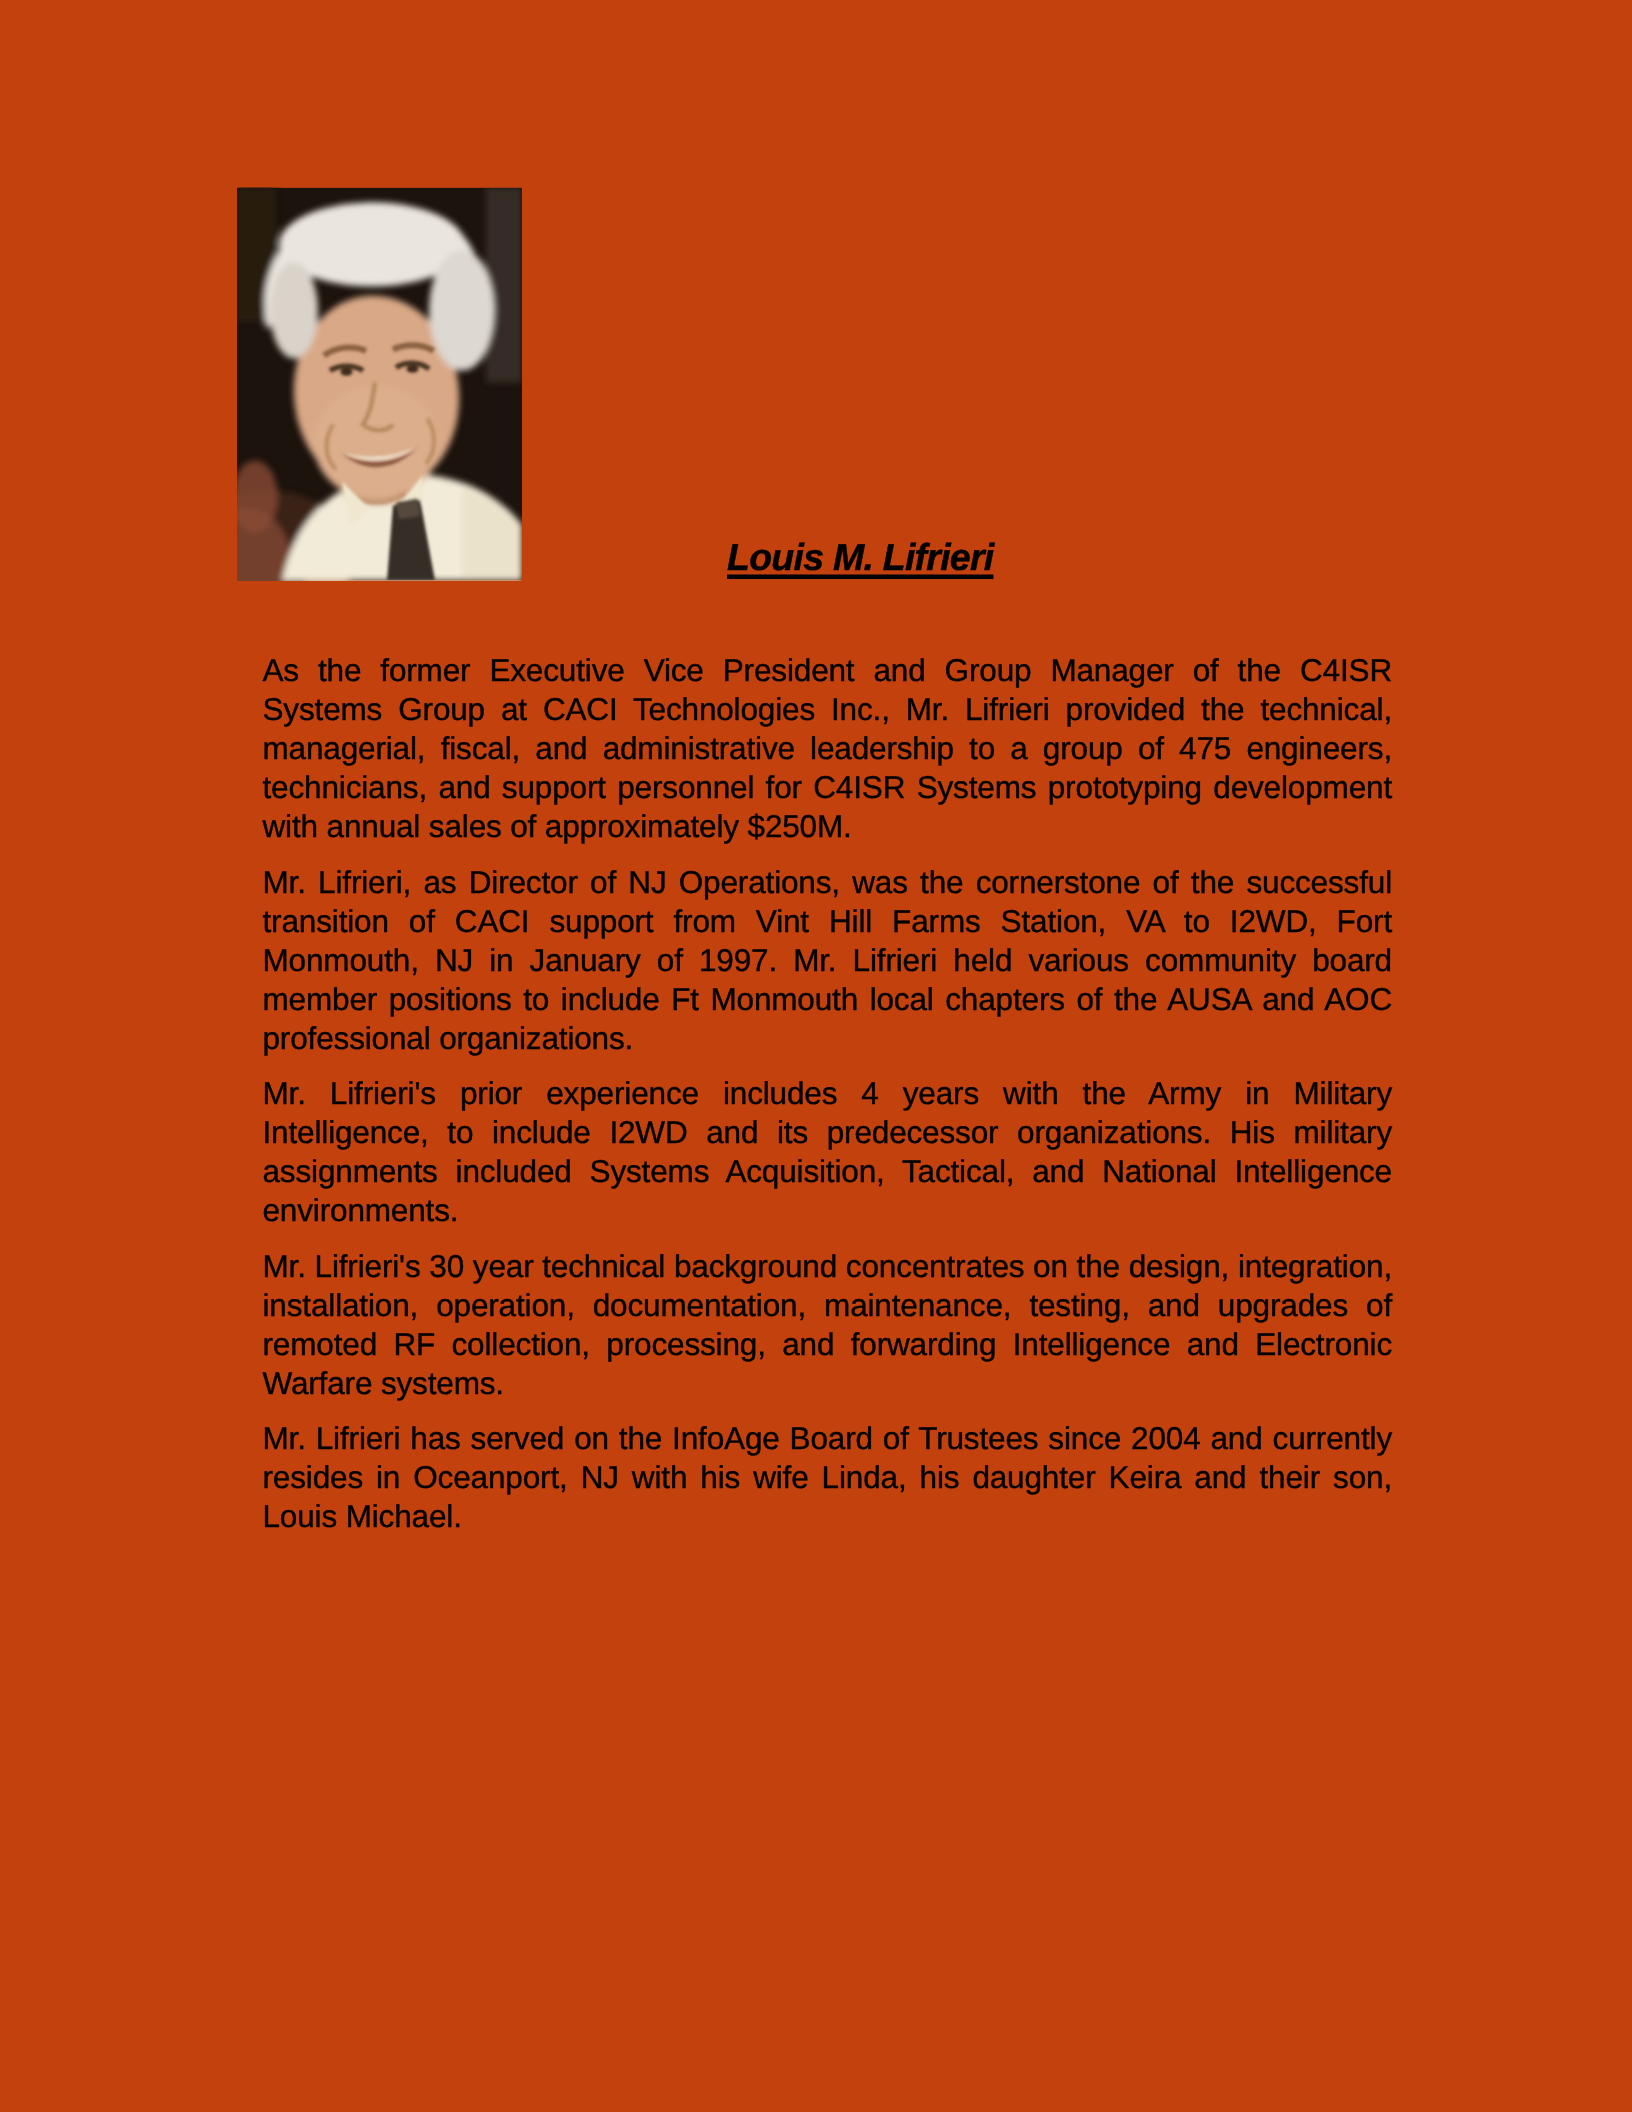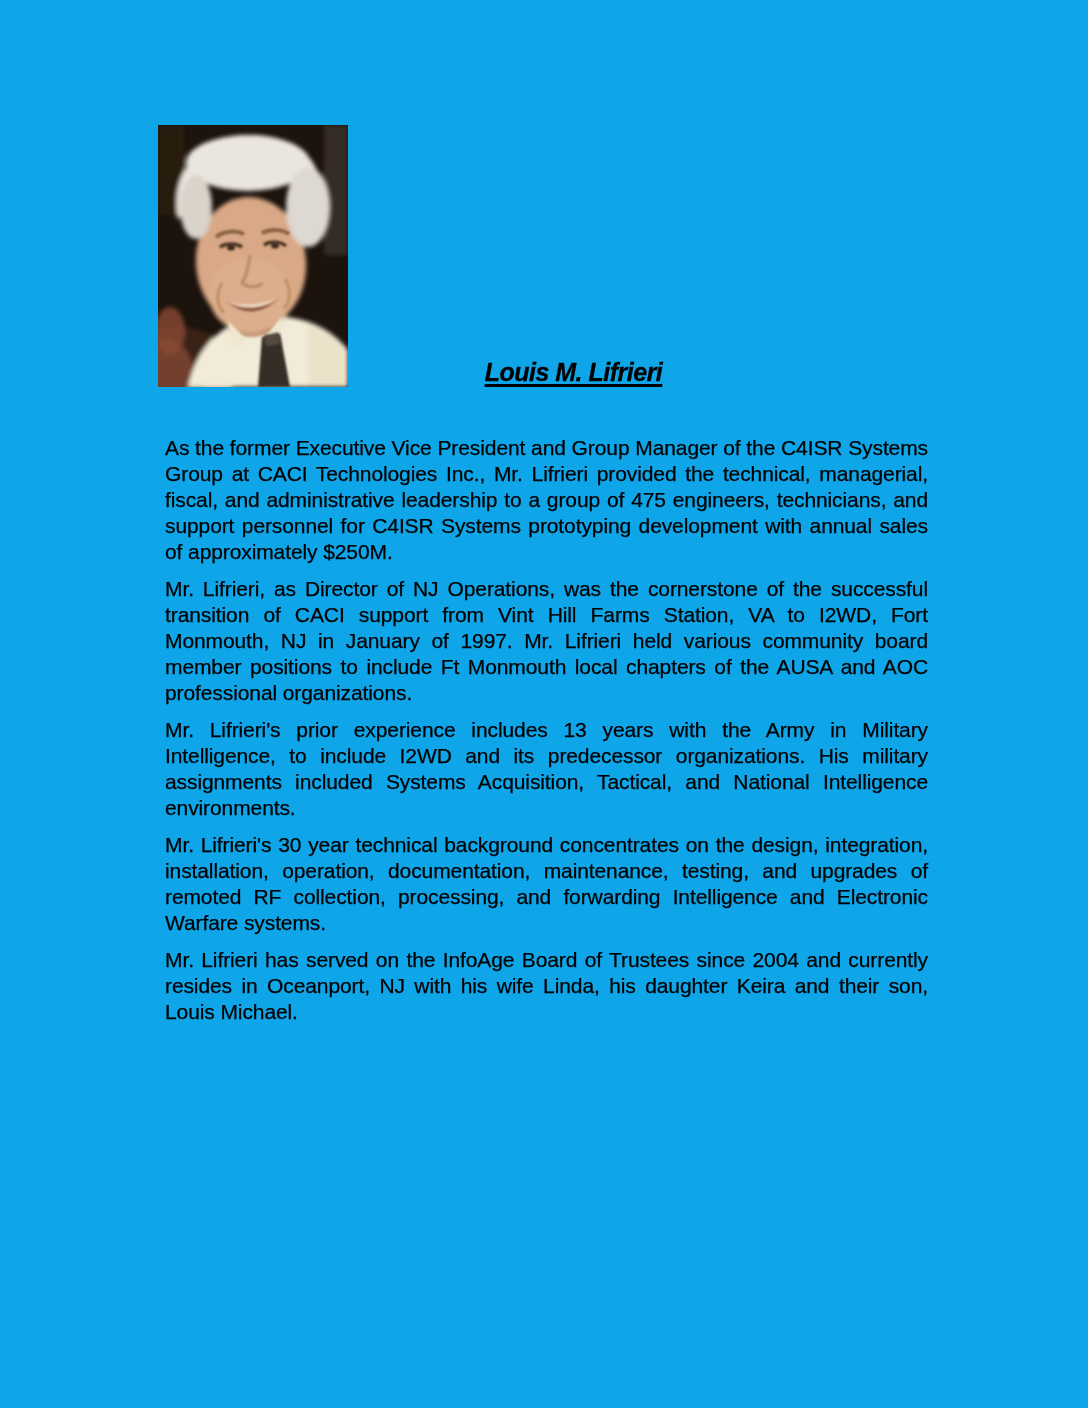--- a/index.html
+++ b/index.html
@@ -5,21 +5,21 @@
   html, body { margin: 0; padding: 0; }
   body {
     width: 1088px; height: 1408px;
     background: #ffffff;
     font-family: "Liberation Sans", sans-serif;
     color: #000000;
   }
   .page {
     position: relative;
     width: 1088px; height: 1408px;
-    background: #0ea5e9;
+    background: #c2410c;
     overflow: hidden;
   }
   .photo {
     position: absolute;
     left: 158px; top: 125px;
     width: 190px; height: 262px;
     overflow: hidden;
   }
   .photo svg { display: block; }
   .content {
@@ -37,21 +37,21 @@
     font-style: italic;
     letter-spacing: -0.5px;
     -webkit-text-stroke: 0.3px #000;
   }
   .doc-title .u {
     text-decoration: underline;
     text-decoration-thickness: 2.5px;
     text-underline-offset: 3px;
   }
   .para {
-    margin: 0 0 11px 6px;
+    margin: 0 0 11px 16px;
     font-size: 21px;
     line-height: 26px;
     text-align: justify;
     letter-spacing: -0.1px;
     -webkit-text-stroke: 0.25px #000;
   }
 </style>
 </head>
 <body>
 
@@ -117,18 +117,18 @@
       </g>
     </svg>
   </div>
 
   <div class="content">
     <div class="doc-title">
       <span class="u">Louis M. Lifrieri</span>
     </div>
     <p class="para">As the former Executive Vice President and Group Manager of the C4ISR Systems Group at CACI Technologies Inc., Mr. Lifrieri provided the technical, managerial, fiscal, and administrative leadership to a group of 475 engineers, technicians, and support personnel for C4ISR Systems prototyping development with annual sales of approximately $250M.</p>
     <p class="para">Mr. Lifrieri, as Director of NJ Operations, was the cornerstone of the successful transition of CACI support from Vint Hill Farms Station, VA to I2WD, Fort Monmouth, NJ in January of 1997. Mr. Lifrieri held various community board member positions to include Ft Monmouth local chapters of the AUSA and AOC professional organizations.</p>
-    <p class="para">Mr. Lifrieri's prior experience includes 13 years with the Army in Military Intelligence, to include I2WD and its predecessor organizations. His military assignments included Systems Acquisition, Tactical, and National Intelligence environments.</p>
+    <p class="para">Mr. Lifrieri's prior experience includes 4 years with the Army in Military Intelligence, to include I2WD and its predecessor organizations. His military assignments included Systems Acquisition, Tactical, and National Intelligence environments.</p>
     <p class="para">Mr. Lifrieri's 30 year technical background concentrates on the design, integration, installation, operation, documentation, maintenance, testing, and upgrades of remoted RF collection, processing, and forwarding Intelligence and Electronic Warfare systems.</p>
     <p class="para">Mr. Lifrieri has served on the InfoAge Board of Trustees since 2004 and currently resides in Oceanport, NJ with his wife Linda, his daughter Keira and their son, Louis Michael.</p>
   </div>
 
 </div>
 
 </body></html>

